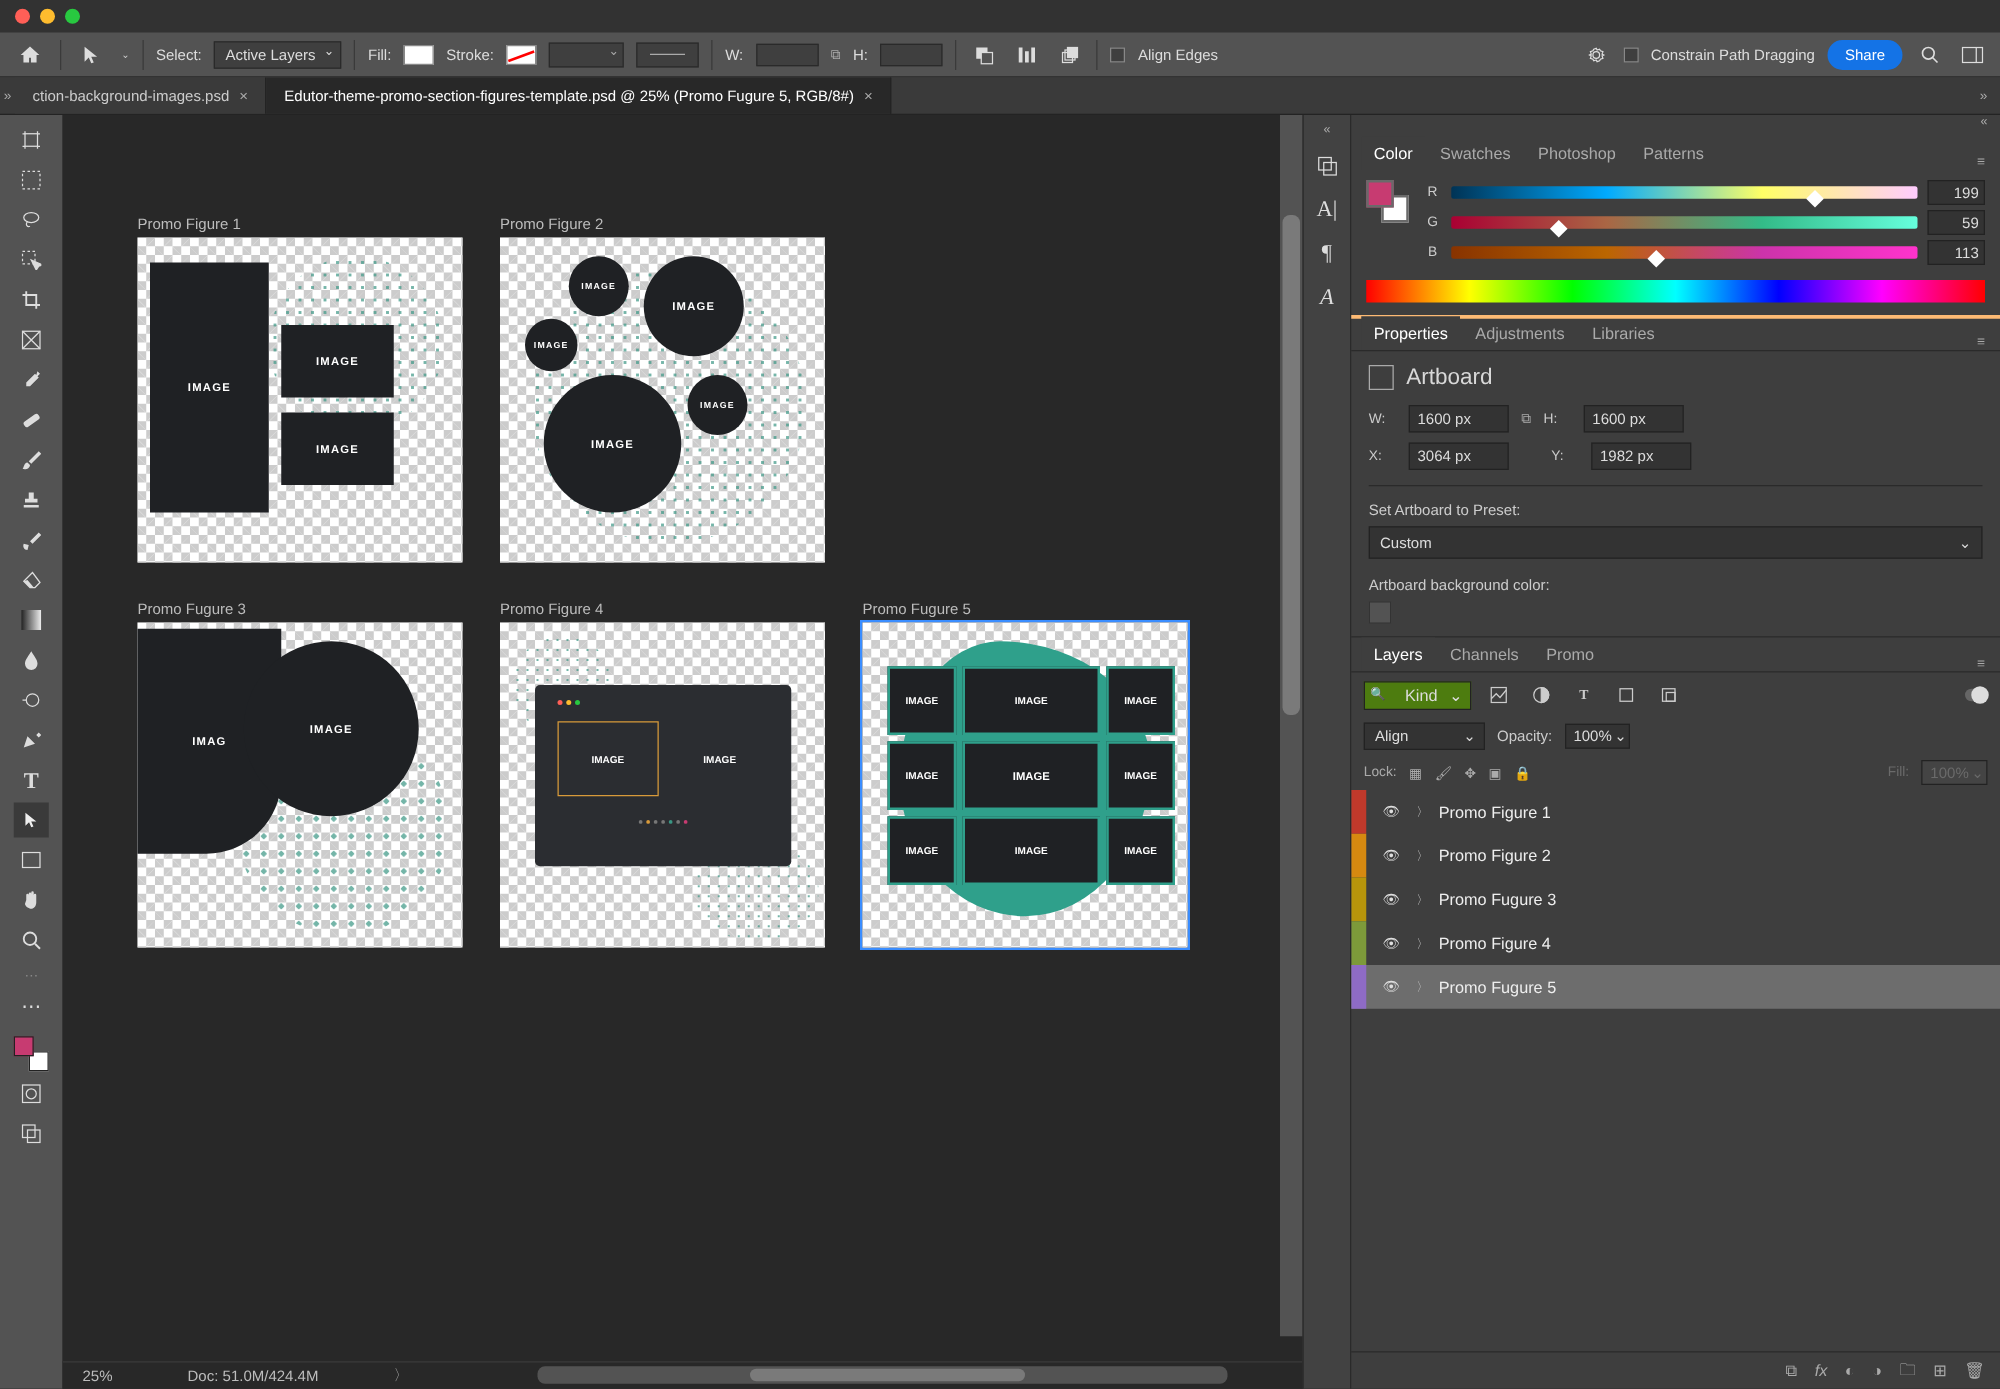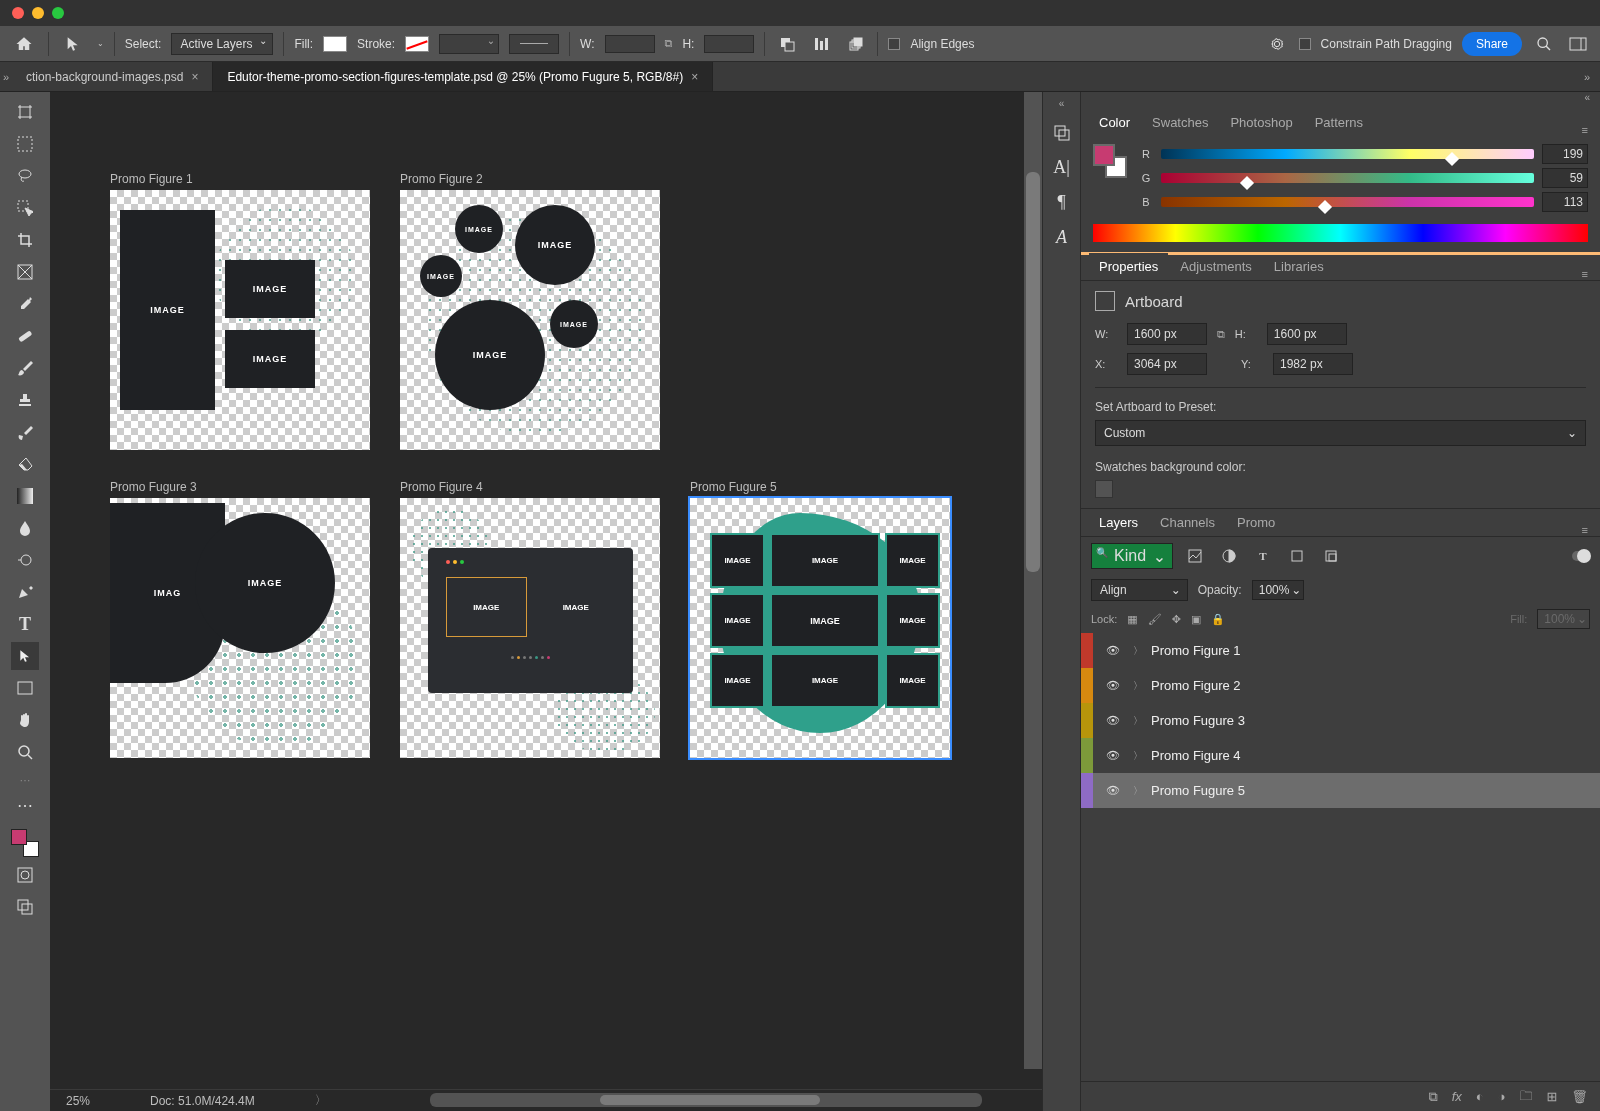--- a/index.html
+++ b/index.html
@@ -107,21 +107,21 @@
 .prop-field { width: 80px; height: 22px; background: #333; border: 1px solid #222; color: #ddd; padding: 2px 6px; font-size: 12px; }
 .link-icn { color: #aaa; }
 .preset-lbl { color: #ccc; font-size: 12px; margin-top: 8px; }
 .preset-drop { margin-top: 6px; background: #333; border: 1px solid #222; padding: 5px 8px; color: #ddd; font-size: 12px; position: relative; }
 .preset-drop::after { content: "⌄"; position: absolute; right: 8px; }
 .bgcolor-sw { width: 18px; height: 18px; background: #535353; border: 1px solid #333; margin-top: 6px; }
 
 
 .layers-panel { flex: 1; display: flex; flex-direction: column; border-top: 1px solid #2a2a2a; }
 .layers-toolbar { display: flex; align-items: center; padding: 6px 10px; gap: 10px; }
-.kind-drop { background: #15803d; border: 1px solid #222; padding: 3px 26px 3px 22px; font-size: 16px; color: #ddd; position: relative; }
+.kind-drop { background: #4d7c0f; border: 1px solid #222; padding: 3px 26px 3px 32px; font-size: 13px; color: #ddd; position: relative; }
 .kind-drop::before { content: "🔍"; position: absolute; left: 4px; font-size: 10px; }
 .kind-drop::after { content: "⌄"; position: absolute; right: 6px; }
 .layer-row2 { display: flex; align-items: center; padding: 4px 10px; gap: 10px; }
 .blend-drop { background: #333; border: 1px solid #222; padding: 3px 60px 3px 8px; font-size: 12px; color: #ddd; position: relative; }
 .blend-drop::after { content: "⌄"; position: absolute; right: 6px; }
 .op-lbl { color: #ccc; font-size: 12px; }
 .op-val { background: #333; border: 1px solid #222; padding: 2px 14px 2px 6px; font-size: 12px; color: #ddd; position: relative; }
 .op-val::after { content: "⌄"; position: absolute; right: 2px; }
 .lock-row { display: flex; align-items: center; padding: 4px 10px; gap: 10px; color: #aaa; }
 .fill-disabled { color: #6a6a6a; }
@@ -535,40 +535,40 @@
 
     <div class="panel-tabs" style="border-top:3px solid #fdba74">
       <div class="ptab active">Properties</div>
       <div class="ptab">Adjustments</div>
       <div class="ptab">Libraries</div>
       <div class="pmenu">≡</div>
     </div>
     <div class="prop-panel">
       <div class="prop-head">
         <div class="prop-icon"></div>
-        <span style="font-size:15px">Artboard</span>
+        <span style="font-size:18px">Artboard</span>
       </div>
       <div class="prop-row">
         <span class="prop-lbl">W:</span>
         <input class="prop-field" value="1600 px" style="">
         <span class="link-icn">⧉</span>
         <span class="prop-lbl">H:</span>
         <input class="prop-field" value="1600 px" style="">
       </div>
       <div class="prop-row">
         <span class="prop-lbl">X:</span>
         <input class="prop-field" value="3064 px" style="">
         <span style="width:14px"></span>
         <span class="prop-lbl">Y:</span>
         <input class="prop-field" value="1982 px" style="">
       </div>
       <div style="height:1px;background:#2a2a2a;margin:12px 0"></div>
       <div class="preset-lbl">Set Artboard to Preset:</div>
       <div class="preset-drop">Custom</div>
-      <div class="preset-lbl" style="margin-top:14px">Swatches background color:</div>
+      <div class="preset-lbl" style="margin-top:14px">Artboard background color:</div>
       <div class="bgcolor-sw"></div>
     </div>
 
     <div class="panel-tabs" style="border-top:1px solid #2a2a2a">
       <div class="ptab active">Layers</div>
       <div class="ptab">Channels</div>
       <div class="ptab">Promo</div>
       <div class="pmenu">≡</div>
     </div>
     <div class="layers-panel">

